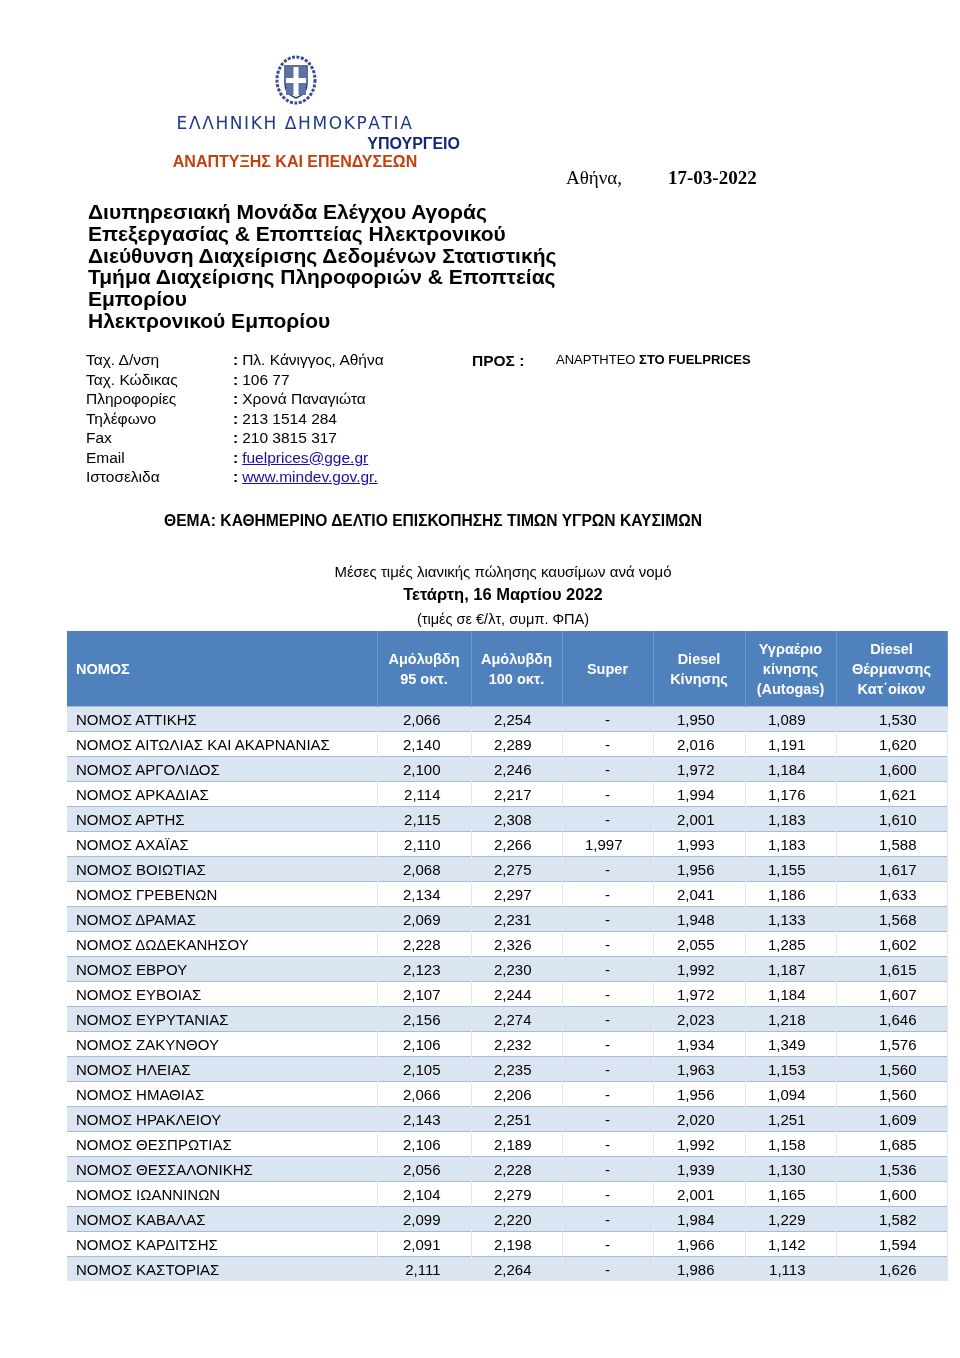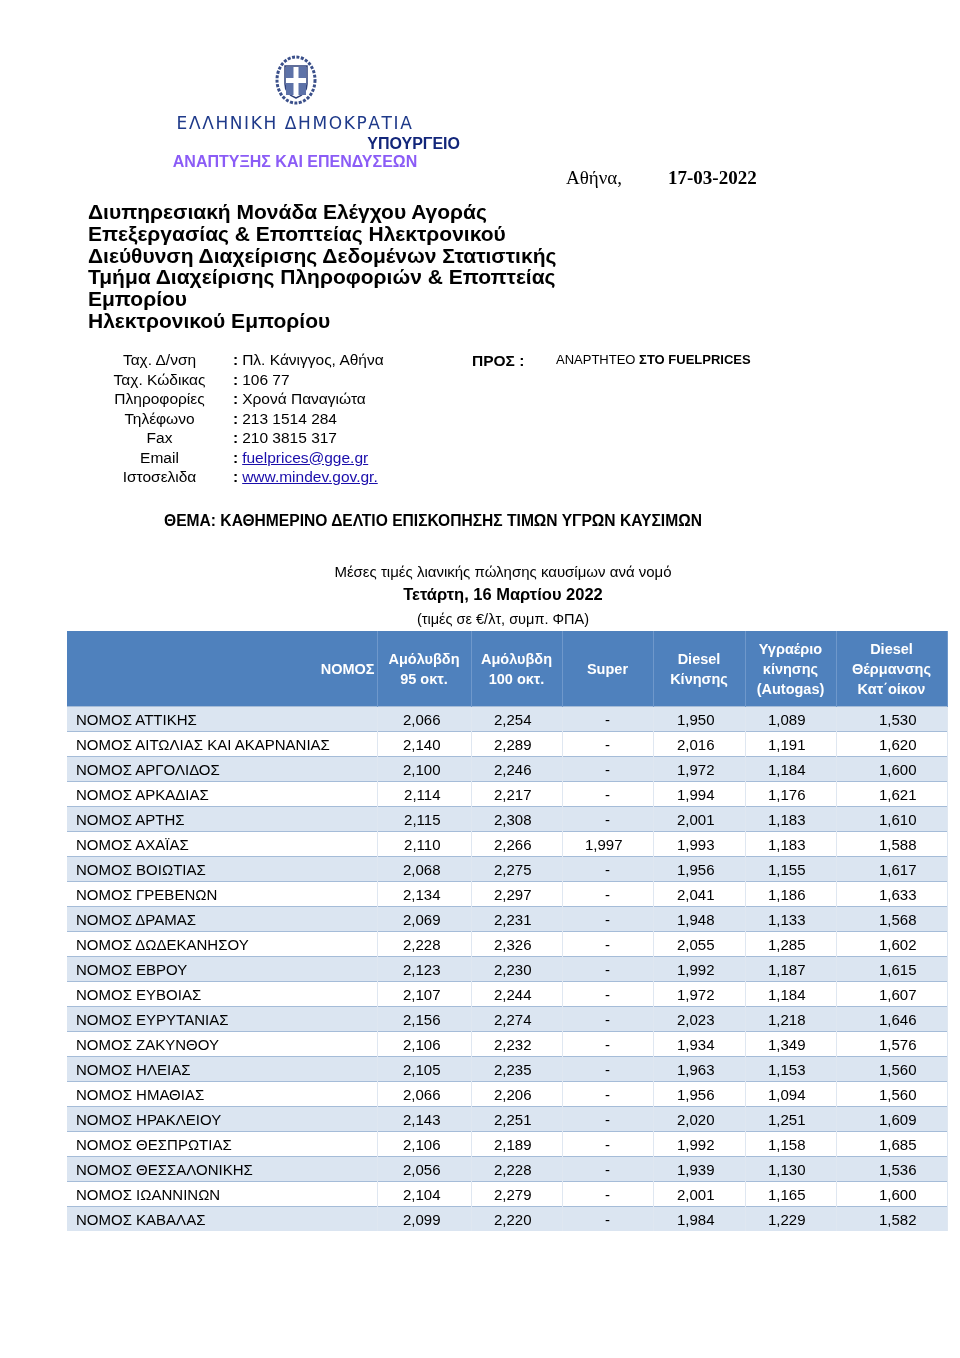--- a/index.html
+++ b/index.html
@@ -1,42 +1,42 @@
 <!DOCTYPE html>
 <html><head>
 <meta charset="utf-8">
 <style>
   html, body { margin: 0; padding: 0; background: #ffffff; }
   body { width: 960px; height: 1358px; position: relative; overflow: hidden; font-family: "DejaVu Sans", sans-serif; color: #000; }
   .abs { position: absolute; }
   .emblem { left: 274px; top: 54px; width: 44px; height: 52px; }
   .rep { left: 130px; top: 113px; width: 330px; text-align: center; font-family: "DejaVu Sans", sans-serif; font-size: 17px; letter-spacing: 1.6px; color: #1f3a8a; }
   .min1 { left: 130px; top: 135px; width: 330px; text-align: right; font-family: "Liberation Sans", sans-serif; font-weight: bold; font-size: 16px; color: #12267a; }
-  .min2 { left: 130px; top: 153px; width: 330px; text-align: center; font-family: "Liberation Sans", sans-serif; font-weight: bold; font-size: 16px; color: #8b5cf6; }
+  .min2 { left: 130px; top: 153px; width: 330px; text-align: center; font-family: "Liberation Sans", sans-serif; font-weight: bold; font-size: 16px; color: #c2410c; }
   .city { left: 566px; top: 167px; font-family: "Liberation Serif", serif; font-size: 19px; }
   .date { left: 652px; top: 167px; font-family: "Liberation Serif", serif; font-weight: bold; font-size: 19px; margin-left: 16px; }
   .dept { left: 88px; top: 201px; width: 440px; font-family: Liberation Sans, sans-serif; font-weight: bold; font-size: 21px; line-height: 21.8px; }
   .dept div { white-space: nowrap; }
   .contact { left: 86px; top: 350px; font-family: "Liberation Sans", sans-serif; font-size: 15.5px; line-height: 19.5px; }
-  .contact .row { display: flex; text-align: center; }
+  .contact .row { display: flex; }
   .contact .lbl { width: 147px; }
   .contact .col { font-weight: bold; margin-right: 4px; }
   .contact a { color: #1a0dab; text-decoration: underline; }
   .pros { left: 472px; top: 352px; font-family: "Liberation Sans", sans-serif; font-weight: bold; font-size: 15.5px; }
   .pros-val { left: 556px; top: 352px; font-family: "Liberation Sans", sans-serif; font-size: 13px; }
   .pros-val b { font-weight: bold; }
   .subject { left: 0; width: 866px; top: 512px; text-align: center; font-family: "Liberation Sans", sans-serif; font-weight: bold; font-size: 15.6px; padding-left: 0; }
   .subject span { display: inline-block; margin-left: 0; }
   .cap1 { left: 0; width: 1006px; top: 563px; text-align: center; font-family: "Liberation Sans", sans-serif; font-size: 15px; }
   .cap2 { left: 0; width: 1006px; top: 585px; text-align: center; font-family: "Liberation Sans", sans-serif; font-weight: bold; font-size: 16.5px; }
   .cap3 { left: 0; width: 1006px; top: 611px; text-align: center; font-family: "Liberation Sans", sans-serif; font-size: 14.5px; }
 
   table.prices { position: absolute; left: 67px; top: 631px; width: 880px; border-collapse: collapse; font-family: "Liberation Sans", sans-serif; font-size: 15px; table-layout: fixed; }
   table.prices th { background: #4f81bd; color: #fff; font-weight: bold; height: 75px; font-size: 14.5px; line-height: 20px; padding: 0 2px; border-right: 1px solid #6f98cb; text-align: center; vertical-align: middle; }
-  table.prices th.first { text-align: right; padding-left: 9px; }
+  table.prices th.first { text-align: left; padding-left: 9px; }
   table.prices td { height: 24px; padding: 0; border-top: 1px solid #a5bcd8; border-right: 1px solid #dfe7f1; }
   table.prices tr.odd td { background: #dbe5f1; }
   table.prices tr.even td { background: #ffffff; }
   table.prices td.name { padding-left: 9px; white-space: nowrap; }
   table.prices td.num { text-align: right; padding-right: 30px; }
   table.prices td.dash { text-align: center; }
 </style>
 </head>
 <body>
 
@@ -335,14 +335,32 @@
       </tr>
       <tr class="odd">
         <td class="name">ΝΟΜΟΣ ΚΑΒΑΛΑΣ</td>
         <td class="num">2,099</td>
         <td class="num">2,220</td>
         <td class="dash">-</td>
         <td class="num">1,984</td>
         <td class="num">1,229</td>
         <td class="num">1,582</td>
       </tr>
+      <tr class="even">
+        <td class="name">ΝΟΜΟΣ ΚΑΡΔΙΤΣΗΣ</td>
+        <td class="num">2,091</td>
+        <td class="num">2,198</td>
+        <td class="dash">-</td>
+        <td class="num">1,966</td>
+        <td class="num">1,142</td>
+        <td class="num">1,594</td>
+      </tr>
+      <tr class="odd">
+        <td class="name">ΝΟΜΟΣ ΚΑΣΤΟΡΙΑΣ</td>
+        <td class="num">2,111</td>
+        <td class="num">2,264</td>
+        <td class="dash">-</td>
+        <td class="num">1,986</td>
+        <td class="num">1,113</td>
+        <td class="num">1,626</td>
+      </tr>
     </tbody>
 </table>
 
 </body></html>

